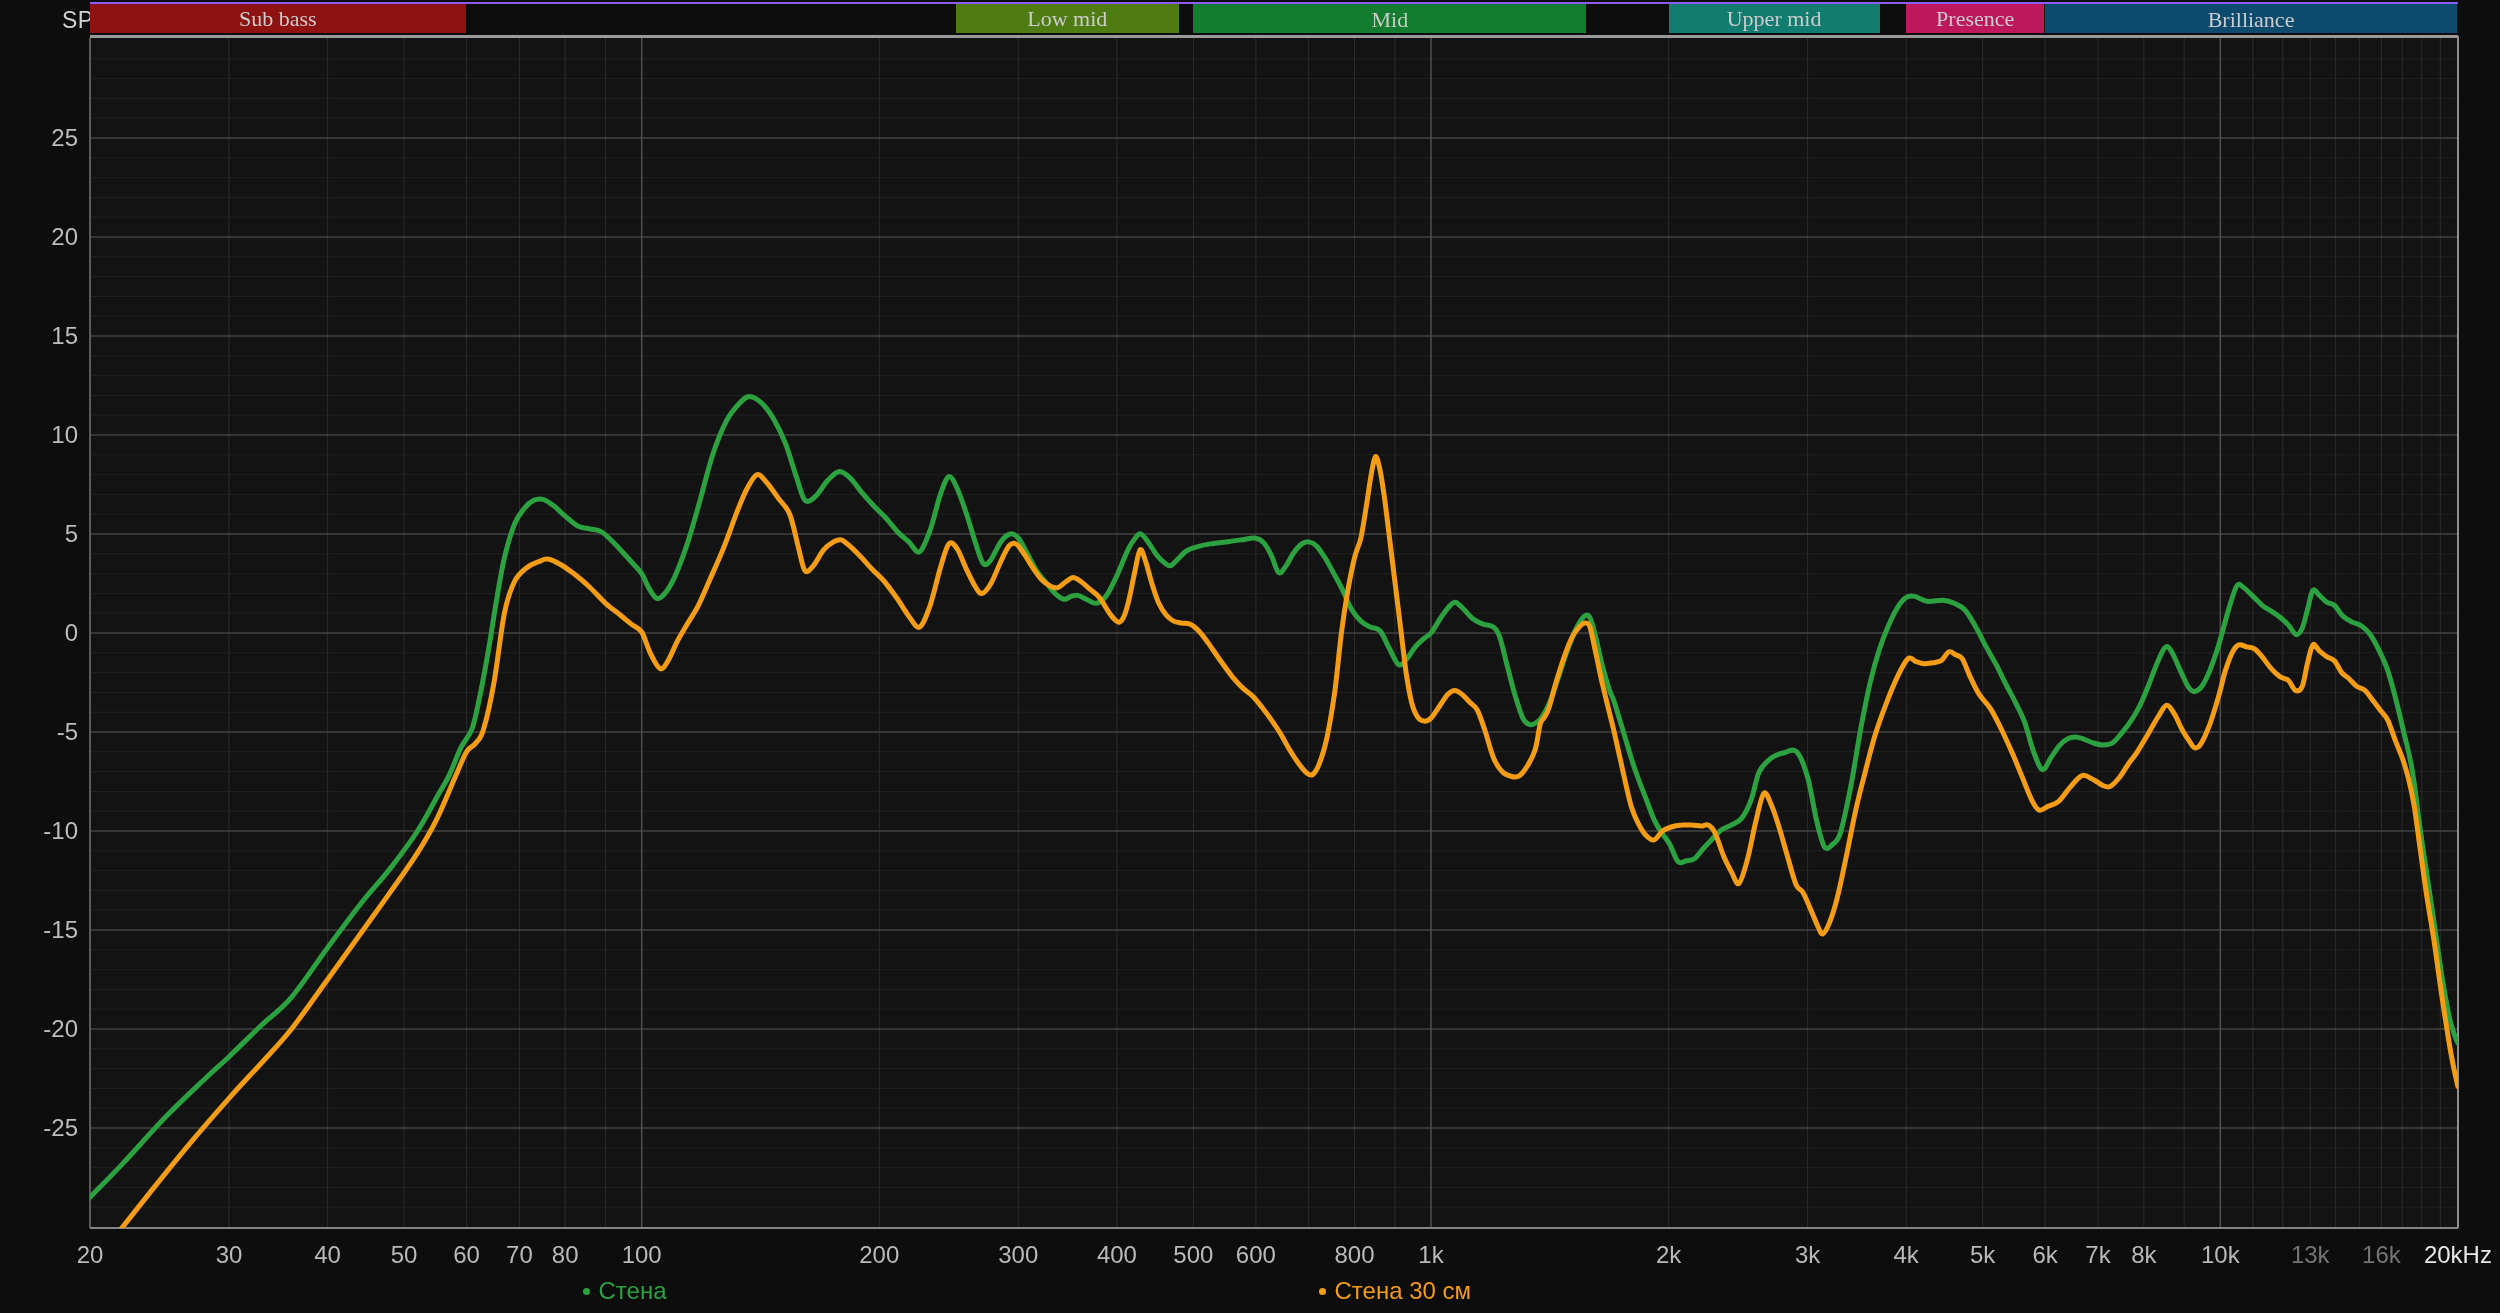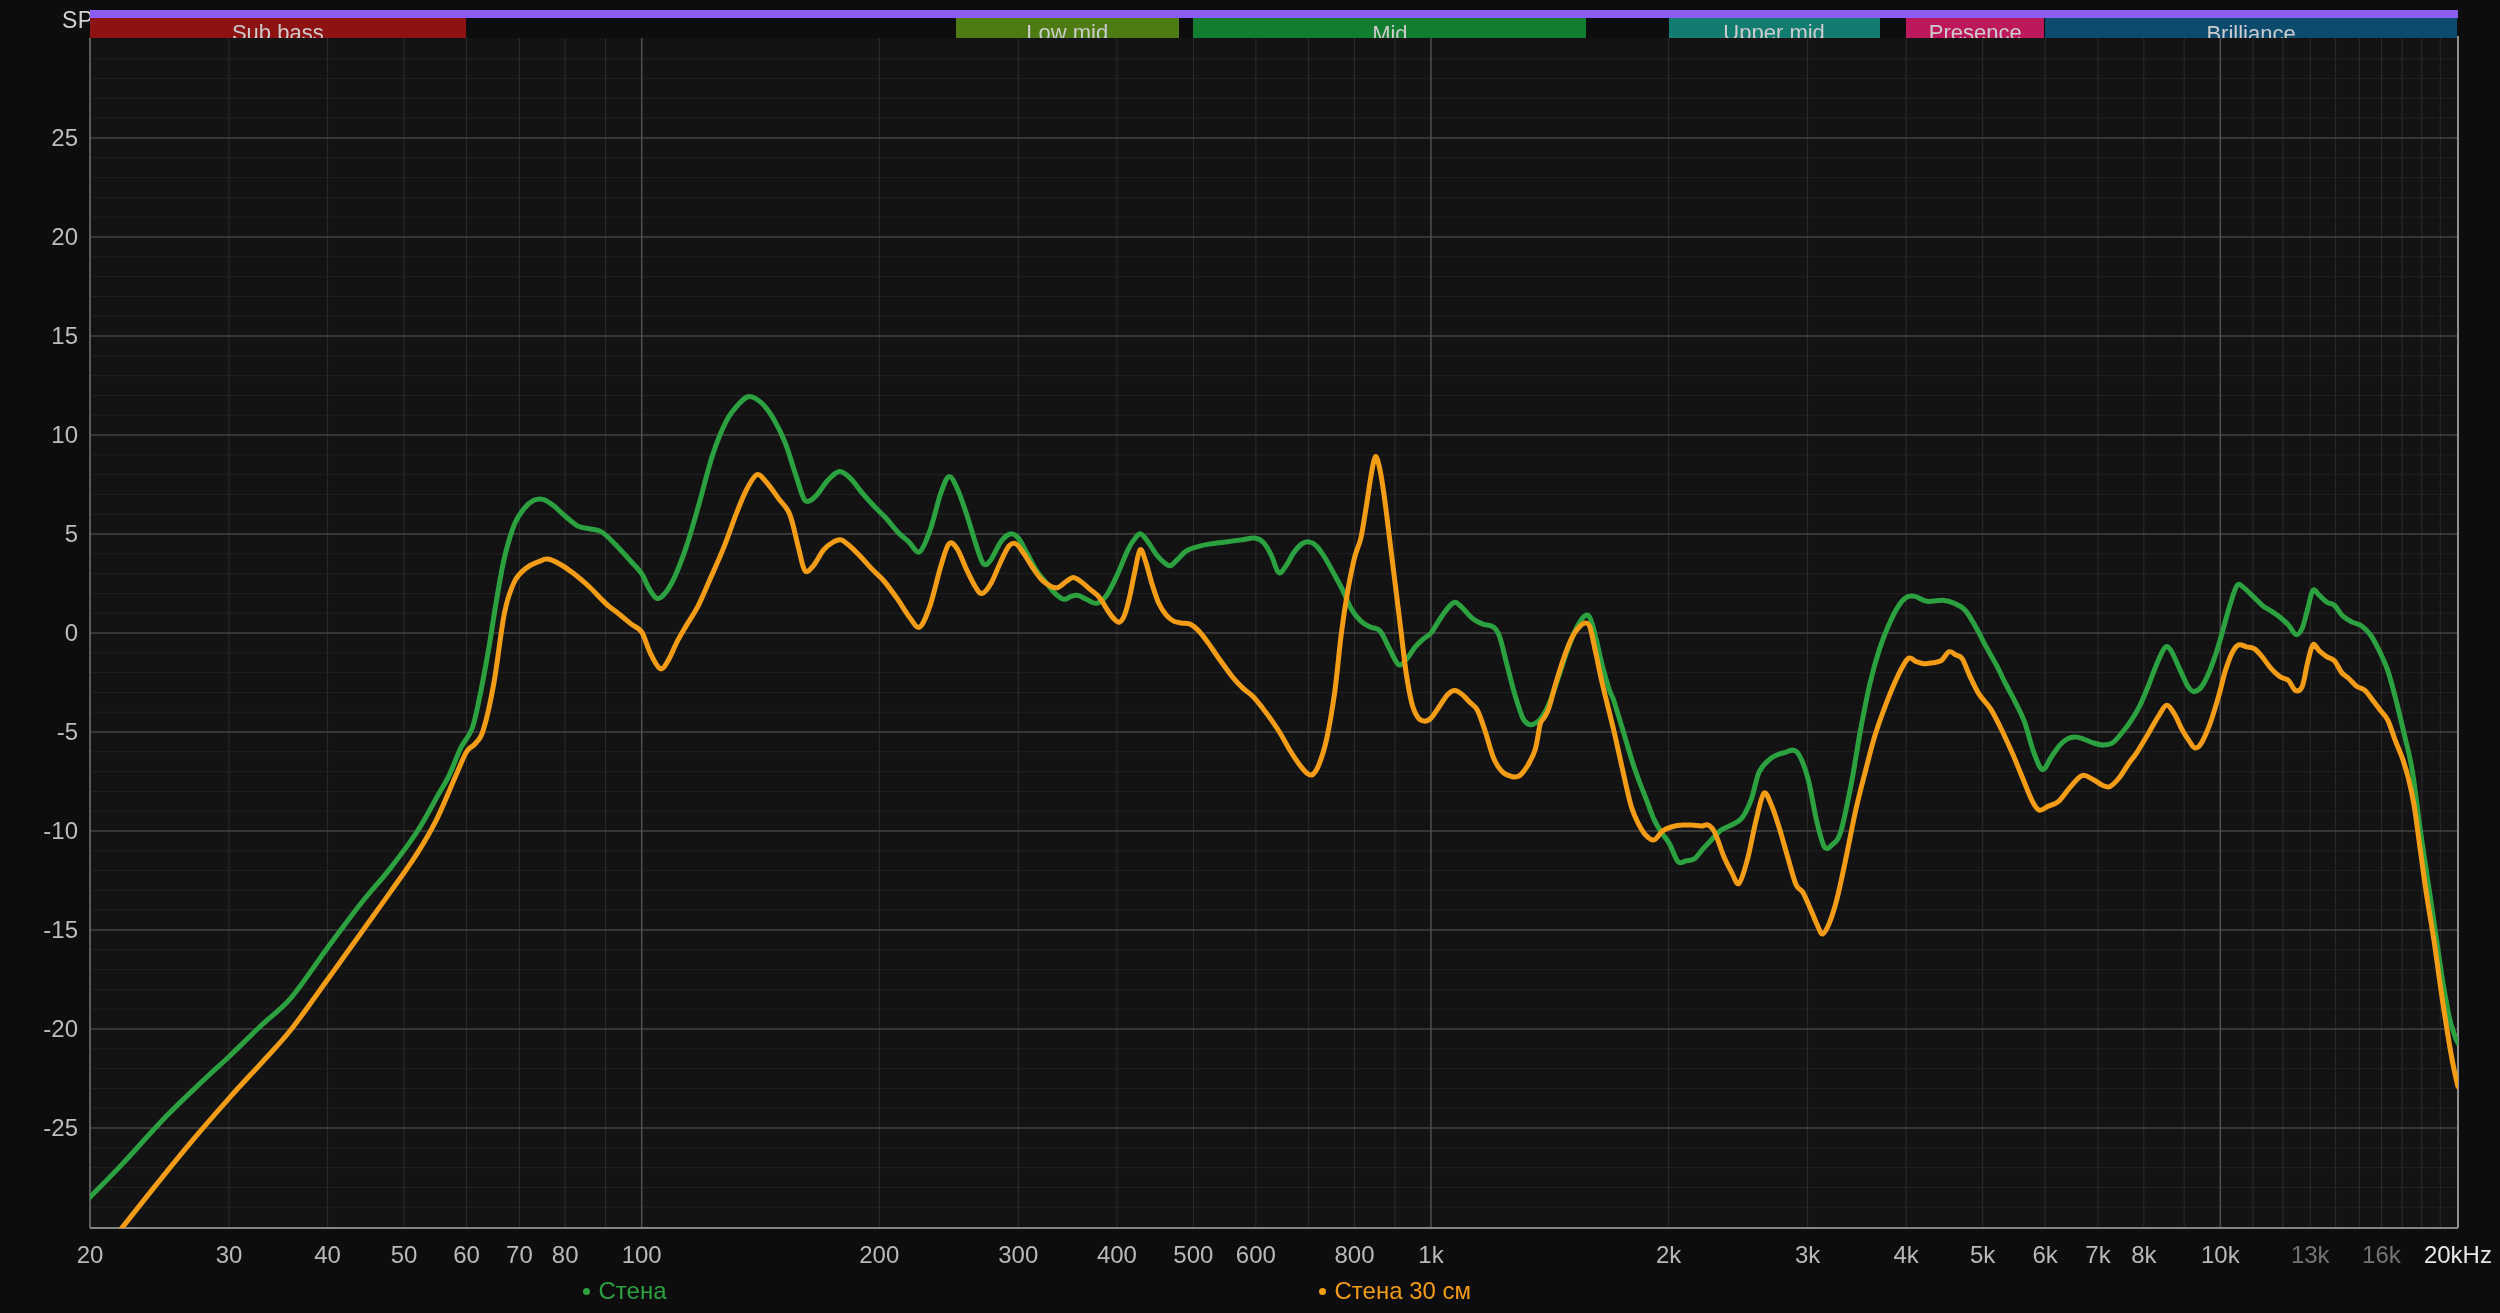--- a/index.html
+++ b/index.html
@@ -1,20 +1,20 @@
 <!DOCTYPE html>
 <html><head>
 <meta charset="utf-8">
 <style>
   html,body{margin:0;padding:0;background:#0d0d0d;}
   body{width:2500px;height:1313px;position:relative;overflow:hidden;
        font-family:"Liberation Sans","DejaVu Sans",sans-serif;}
   #spl-label{position:absolute;left:22px;top:7px;font-size:23px;color:#d2d2d2;letter-spacing:0.5px;margin-left:40px;}
-  #band-strip{position:absolute;left:90px;top:10px;width:2368px;height:36px;
-              border-top:8px solid #8b5cf6;border-bottom:3px solid #9a9a9a;box-sizing:border-box;}
+  #band-strip{position:absolute;left:90px;top:2px;width:2368px;height:36px;
+              border-top:2px solid #8b5cf6;border-bottom:3px solid #9a9a9a;box-sizing:border-box;font-family:Liberation Serif, serif;}
   .band{position:absolute;top:0;height:29px;display:flex;align-items:center;justify-content:center;
         box-sizing:border-box;border-right:1px solid #0d0d0d;}
   .band span{font-size:22px;color:#cccccc;white-space:nowrap;overflow:hidden;}
   #plot-wrap{position:absolute;left:0;top:0;}
   #legend{position:absolute;left:0;top:1276px;width:2500px;height:30px;}
   .legend-item{position:absolute;display:flex;align-items:center;gap:9px;height:30px;}
   .legend-dot{width:7px;height:7px;border-radius:50%;}
   .legend-label{font-size:24px;}
 </style>
 </head>

